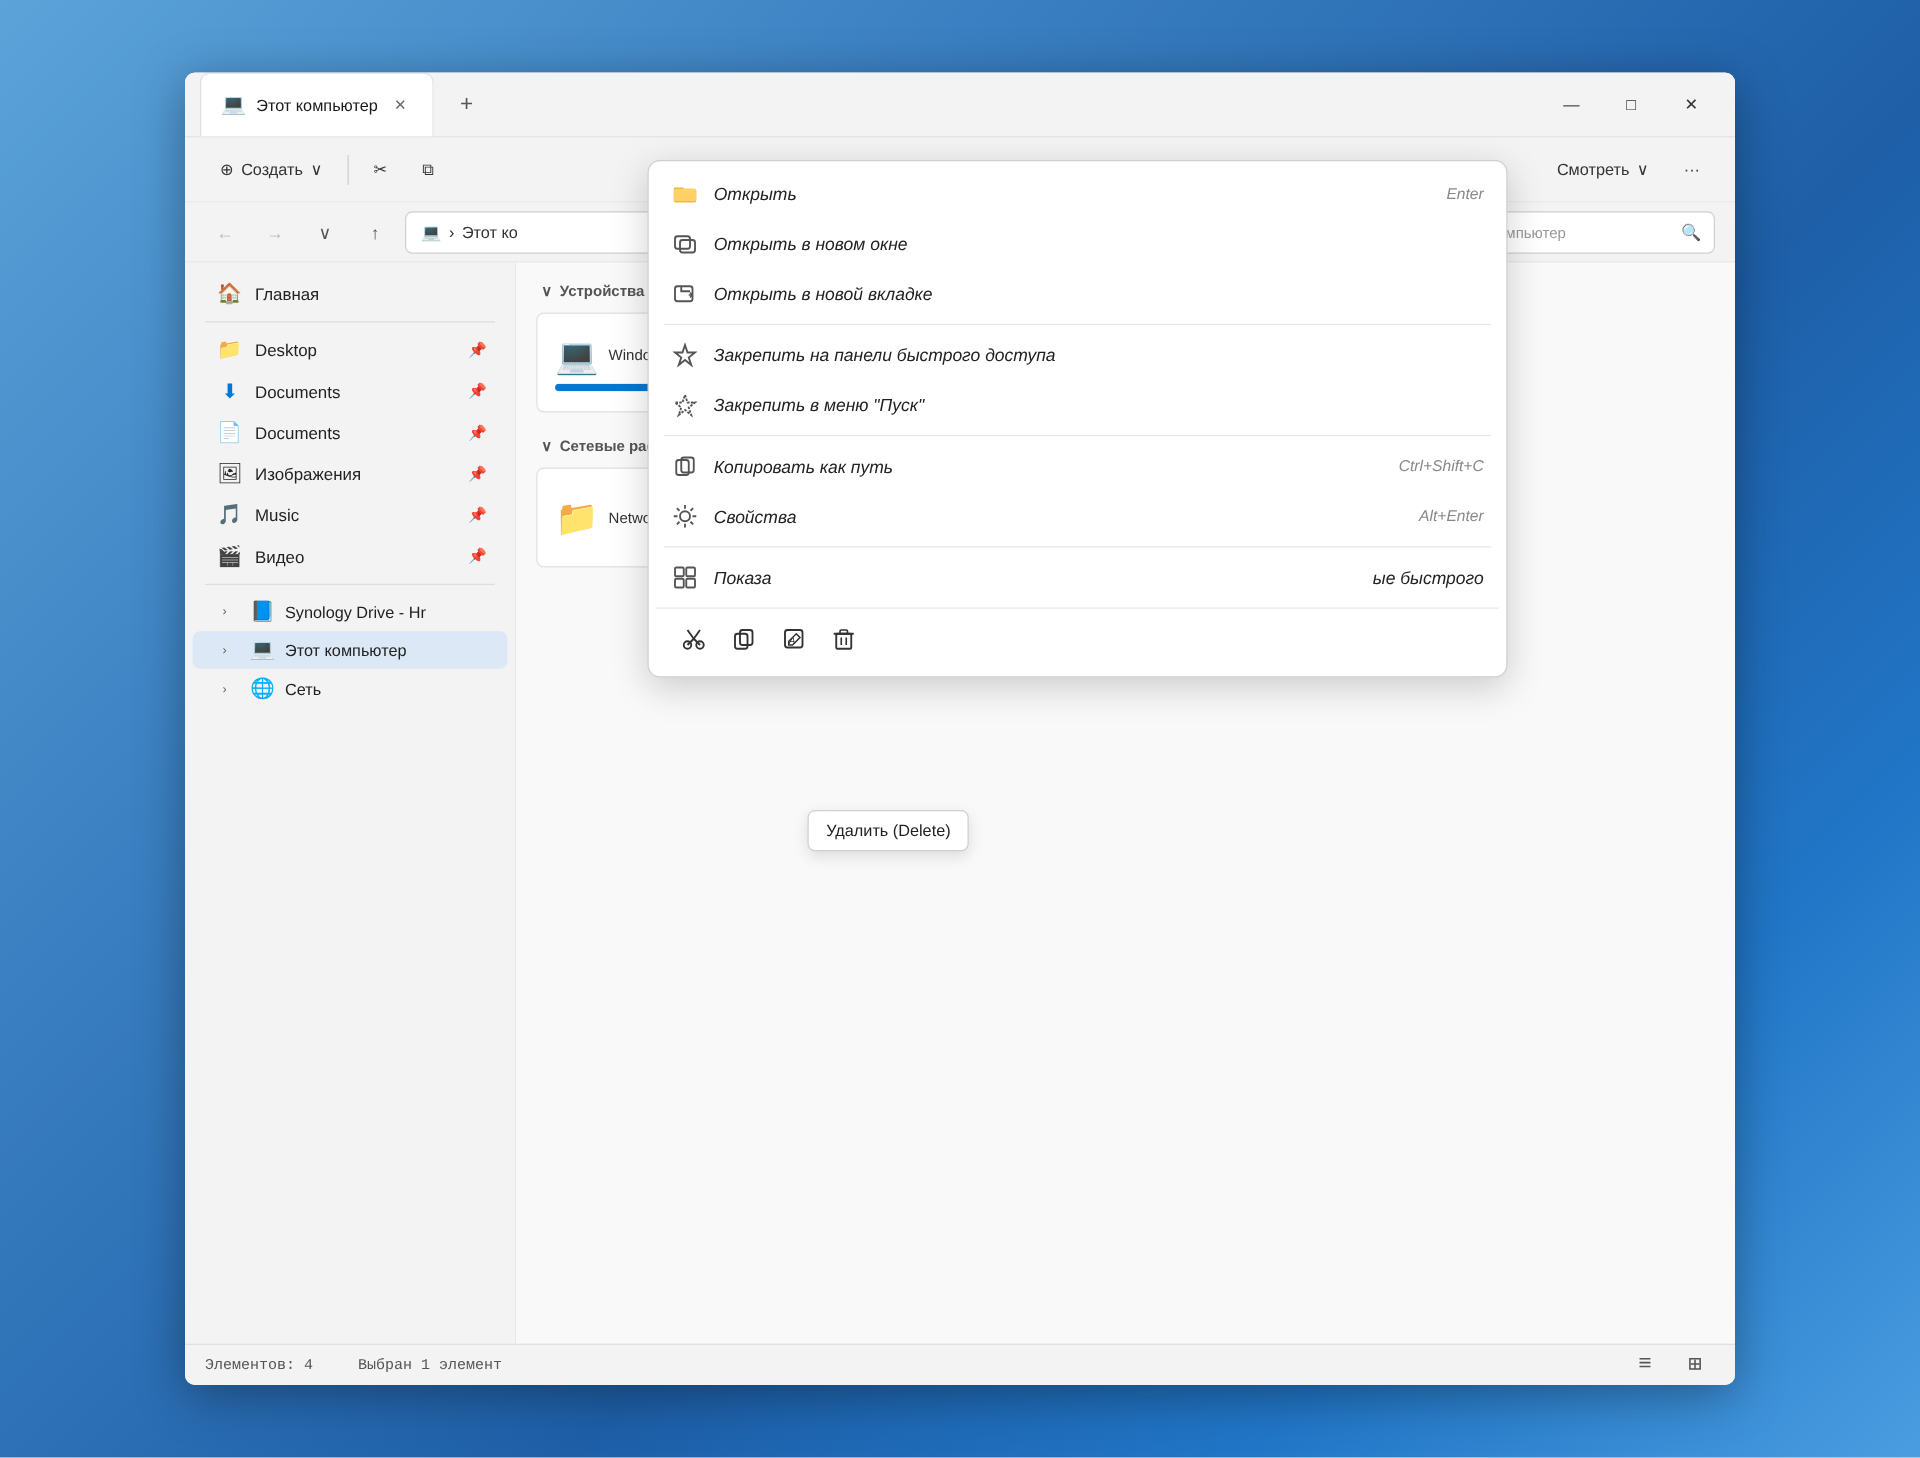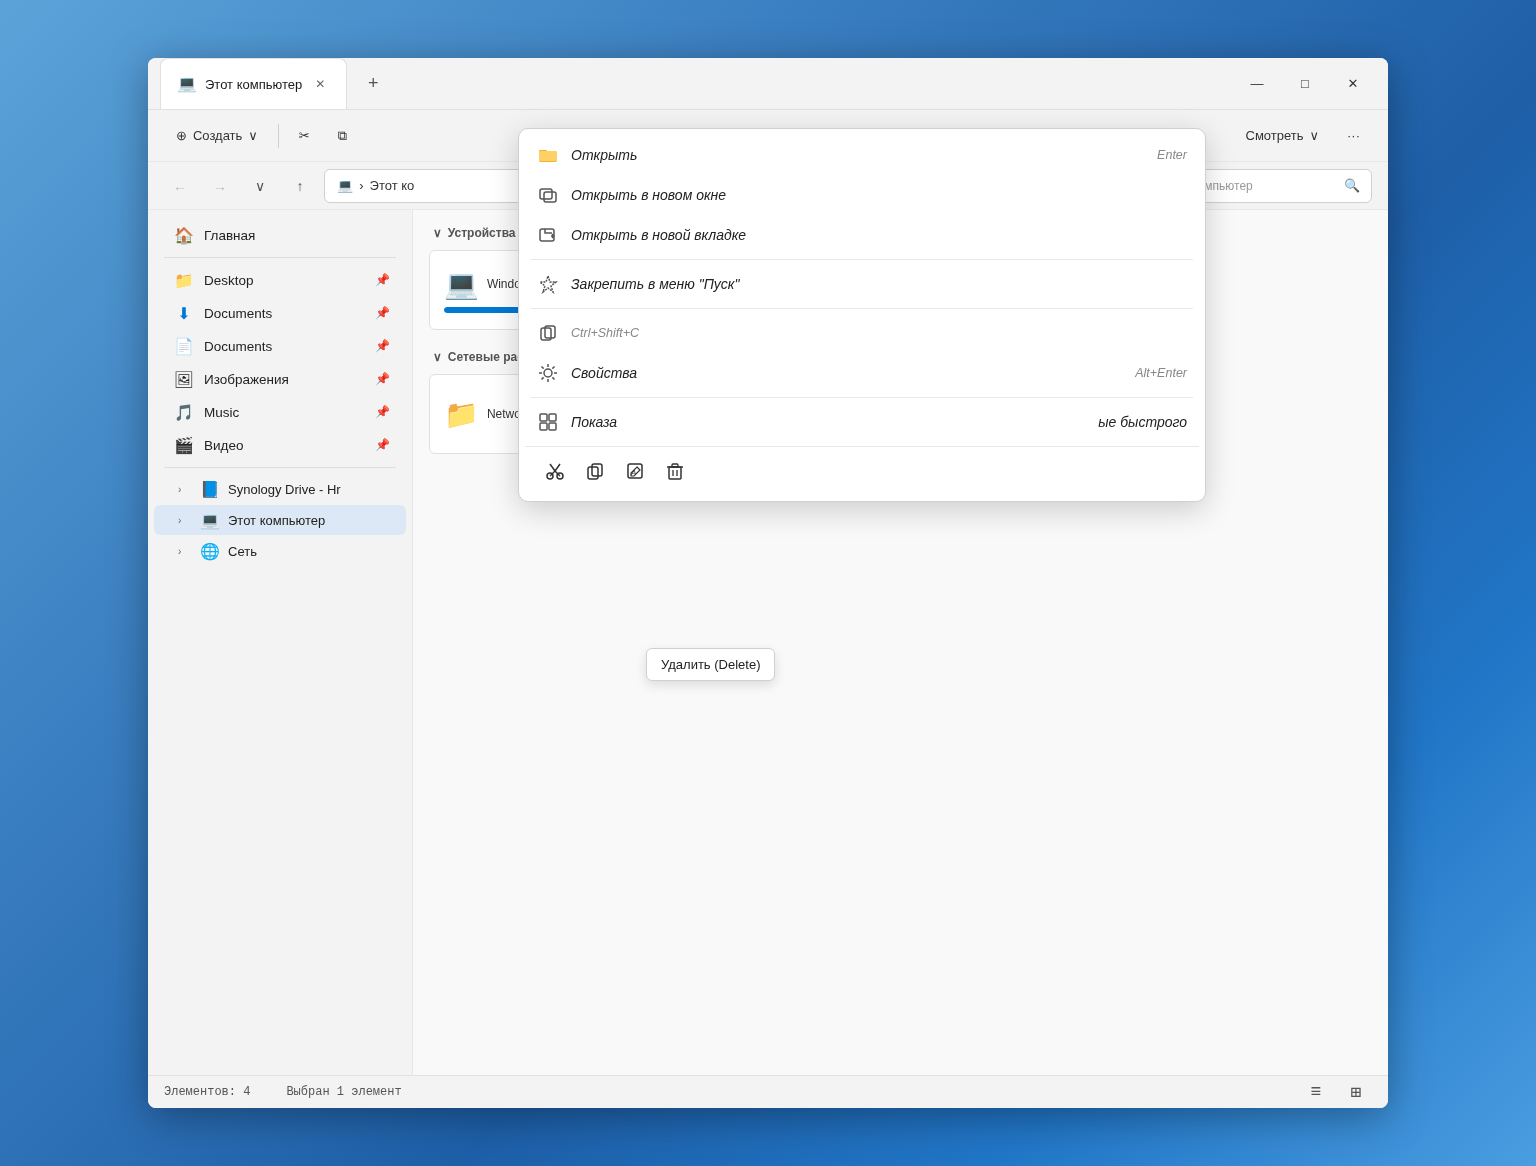--- a/index.html
+++ b/index.html
@@ -654,39 +654,48 @@
           <svg width="20" height="20" viewBox="0 0 20 20">
             <rect x="2" y="4" width="14" height="12" rx="2" fill="none" stroke="#555" stroke-width="1.5"></rect>
             <path d="M7 4 L7 8 L14 8" fill="none" stroke="#555" stroke-width="1.5"></path>
             <path d="M13 11 L16 11 M16 11 L14 9 M16 11 L14 13" stroke="#555" stroke-width="1.3" fill="none"></path>
           </svg>
         </span>
         <span class="menu-item-label">Открыть в новой вкладке</span>
       </div>
       <div class="menu-divider"></div>
 
+      <div class="menu-item">
+        <span class="menu-item-icon">
+          <svg width="20" height="20" viewBox="0 0 20 20">
+            <path d="M10 2 L12 8 L18 8 L13 12 L15 18 L10 14 L5 18 L7 12 L2 8 L8 8 Z" fill="none" stroke="#555" stroke-width="1.5"></path>
+          </svg>
+        </span>
+        <span class="menu-item-label">Закрепить на панели быстрого доступа</span>
+      </div>
 
       <div class="menu-item">
         <span class="menu-item-icon">
           <svg width="20" height="20" viewBox="0 0 20 20">
             <path d="M10 2 L12 8 L18 8 L13 12 L15 18 L10 14 L5 18 L7 12 L2 8 L8 8 Z" fill="none" stroke="#555" stroke-width="1.5" stroke-dasharray="2,1"></path>
           </svg>
         </span>
         <span class="menu-item-label">Закрепить в меню "Пуск"</span>
       </div>
       <div class="menu-divider"></div>
 
 
       <div class="menu-item">
         <span class="menu-item-icon">
           <svg width="20" height="20" viewBox="0 0 20 20">
             <rect x="3" y="5" width="10" height="12" rx="2" fill="none" stroke="#555" stroke-width="1.5"></rect>
             <rect x="7" y="3" width="10" height="12" rx="2" fill="none" stroke="#555" stroke-width="1.5"></rect>
           </svg>
         </span>
+        <span class="menu-item-label">Копировать как путь</span>
         <span class="menu-item-shortcut">Ctrl+Shift+C</span>
       </div>
 
       <div class="menu-item">
         <span class="menu-item-icon">
           <svg width="20" height="20" viewBox="0 0 20 20">
             <circle cx="10" cy="10" r="4" fill="none" stroke="#555" stroke-width="1.5"></circle>
             <path d="M10 1 L10 4 M10 16 L10 19 M1 10 L4 10 M16 10 L19 10 M3.5 3.5 L5.6 5.6 M14.4 14.4 L16.5 16.5 M16.5 3.5 L14.4 5.6 M5.6 14.4 L3.5 16.5" stroke="#555" stroke-width="1.5"></path>
           </svg>
         </span>

